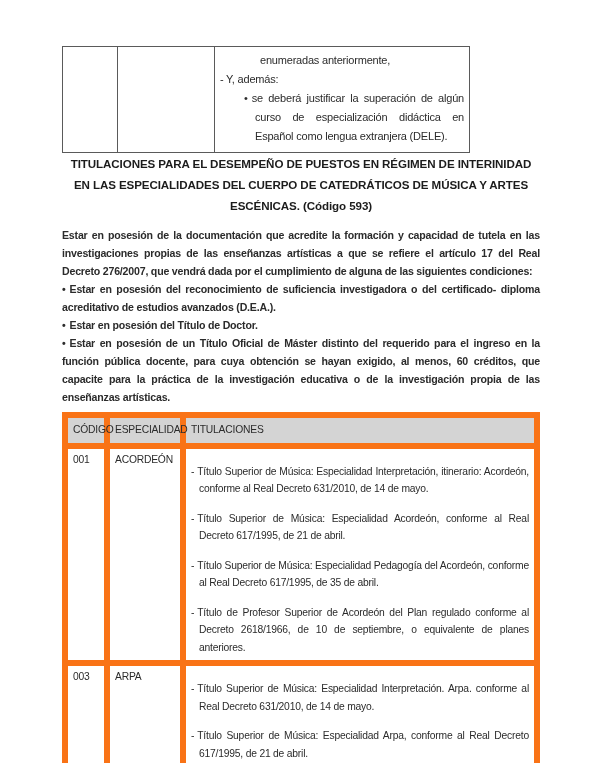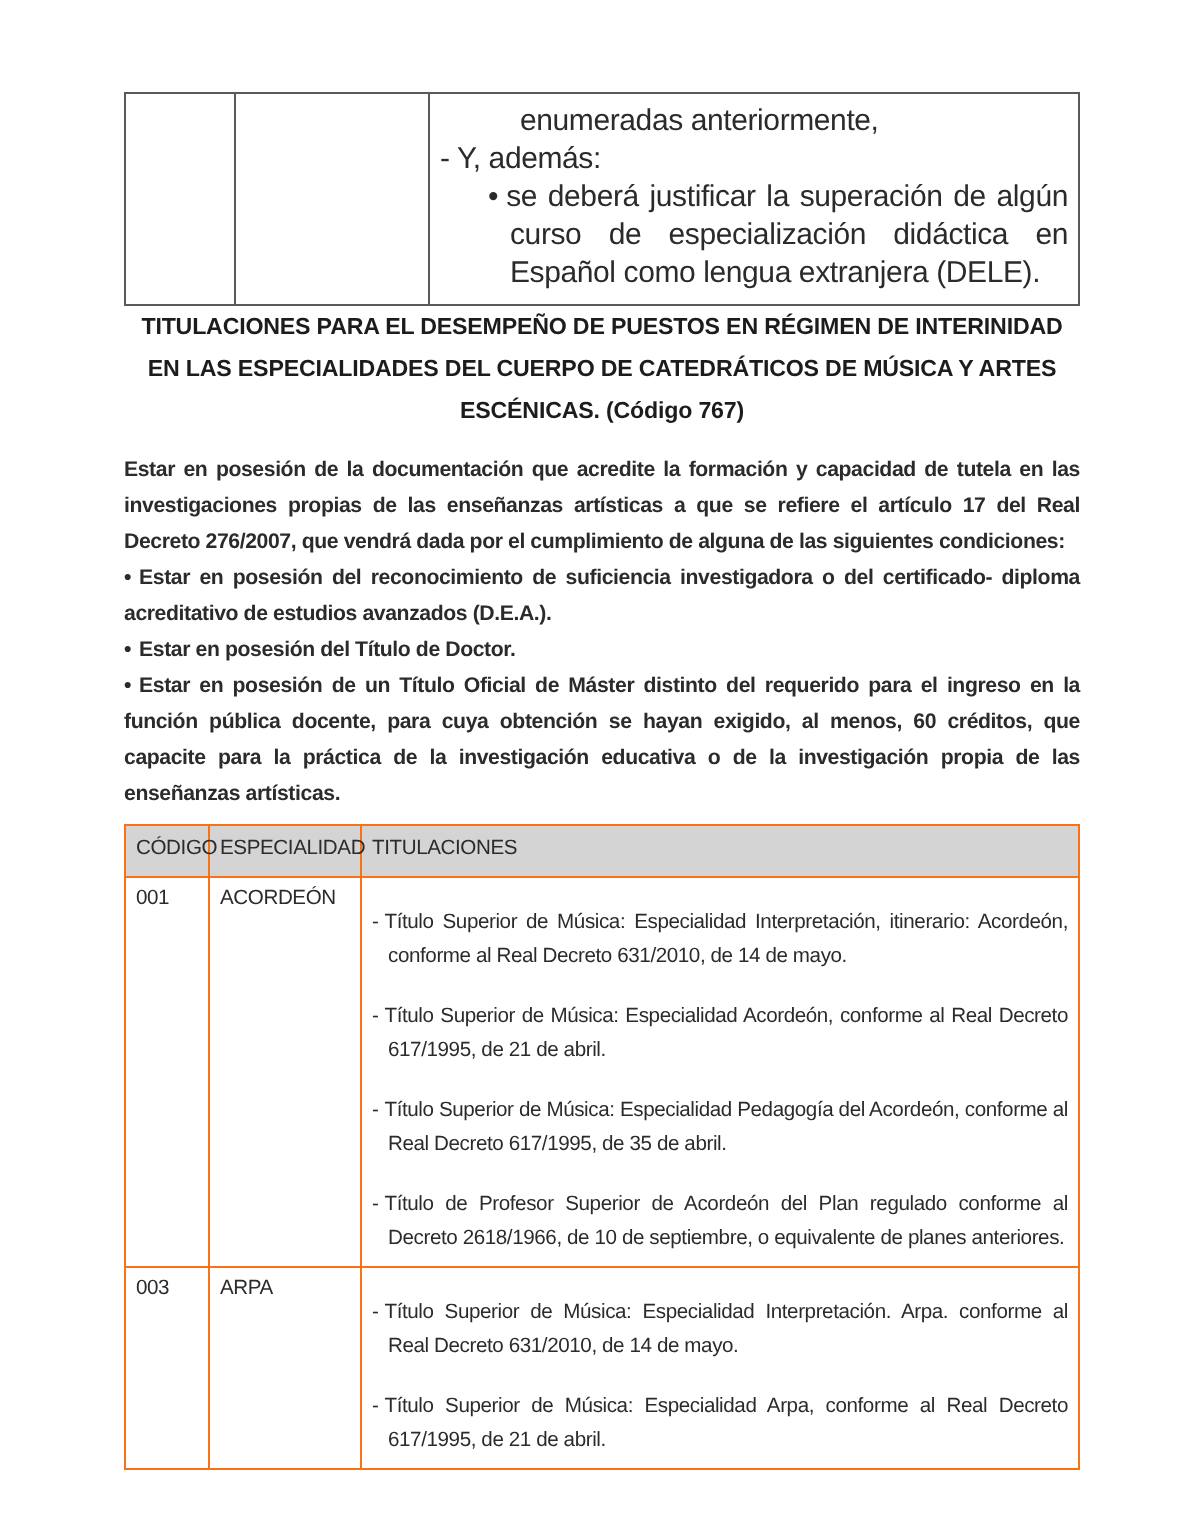--- a/index.html
+++ b/index.html
@@ -15,24 +15,24 @@
     font-family: "Liberation Sans", sans-serif;
     color: #2b2b2b;
     letter-spacing: -0.2px;
   }
   .page { position: absolute; inset: 0; }
 
   
   .top-table {
     position: absolute;
     left: 62px; top: 46px;
-    width: 478px;
+    width: 408px;
     border-collapse: collapse;
     table-layout: fixed;
-    font-size: 15px;
+    font-size: 11px;
     line-height: 19px;
   }
   .top-table td {
     border: 1px solid #5a5a5a;
     vertical-align: top;
     padding: 4px 5px 6px 5px;
   }
   .top-table .c1 { width: 44px; }
   .top-table .c2 { width: 86px; }
   .top-table .c3 { height: 80px; }
@@ -77,21 +77,21 @@
   .main-table {
     position: absolute;
     left: 62px; top: 412px;
     width: 478px;
     border-collapse: collapse;
     table-layout: fixed;
     font-size: 10.3px;
     line-height: 17.5px;
   }
   .main-table th, .main-table td {
-    border: 1px solid #f97316;
+    border: 6px solid #f97316;
     vertical-align: top;
     text-align: left;
     padding: 2px 5px 4px 5px;
   }
   .main-table th {
     background: #d4d4d4;
     font-weight: normal;
     height: 16px;
     padding-top: 3px;
   }
@@ -116,21 +116,21 @@
         <td class="c2"></td>
         <td class="c3">
           <div class="pt-cont">enumeradas anteriormente,</div>
           <div class="pt-dash">- Y, además:</div>
           <div class="pt-bullet"><span class="bmark">•</span><span>se deberá justificar la superación de algún curso de especialización didáctica en Español como lengua extranjera (DELE).</span></div>
         </td>
       </tr>
     </tbody>
   </table>
 
-  <h1 class="heading">TITULACIONES PARA EL DESEMPEÑO DE PUESTOS EN RÉGIMEN DE INTERINIDAD EN LAS ESPECIALIDADES DEL CUERPO DE CATEDRÁTICOS DE MÚSICA Y ARTES ESCÉNICAS. (Código 767)</h1>
+  <h1 class="heading">TITULACIONES PARA EL DESEMPEÑO DE PUESTOS EN RÉGIMEN DE INTERINIDAD EN LAS ESPECIALIDADES DEL CUERPO DE CATEDRÁTICOS DE MÚSICA Y ARTES ESCÉNICAS. (Código 593)</h1>
 
   <div class="bodyblock">
     <p class="intro">Estar en posesión de la documentación que acredite la formación y capacidad de tutela en las investigaciones propias de las enseñanzas artísticas a que se refiere el artículo 17 del Real Decreto 276/2007, que vendrá dada por el cumplimiento de alguna de las siguientes condiciones:</p>
     <div>
 
     <p class="cond"><span class="bmark">•</span><span>Estar en posesión del reconocimiento de suficiencia investigadora o del certificado- diploma acreditativo de estudios avanzados (D.E.A.).</span></p>
         <p class="cond"><span class="bmark">•</span><span>Estar en posesión del Título de Doctor.</span></p>
         <p class="cond"><span class="bmark">•</span><span>Estar en posesión de un Título Oficial de Máster distinto del requerido para el ingreso en la función pública docente, para cuya obtención se hayan exigido, al menos, 60 créditos, que capacite para la práctica de la investigación educativa o de la investigación propia de las enseñanzas artísticas.</span></p>
       </div>
   </div>

